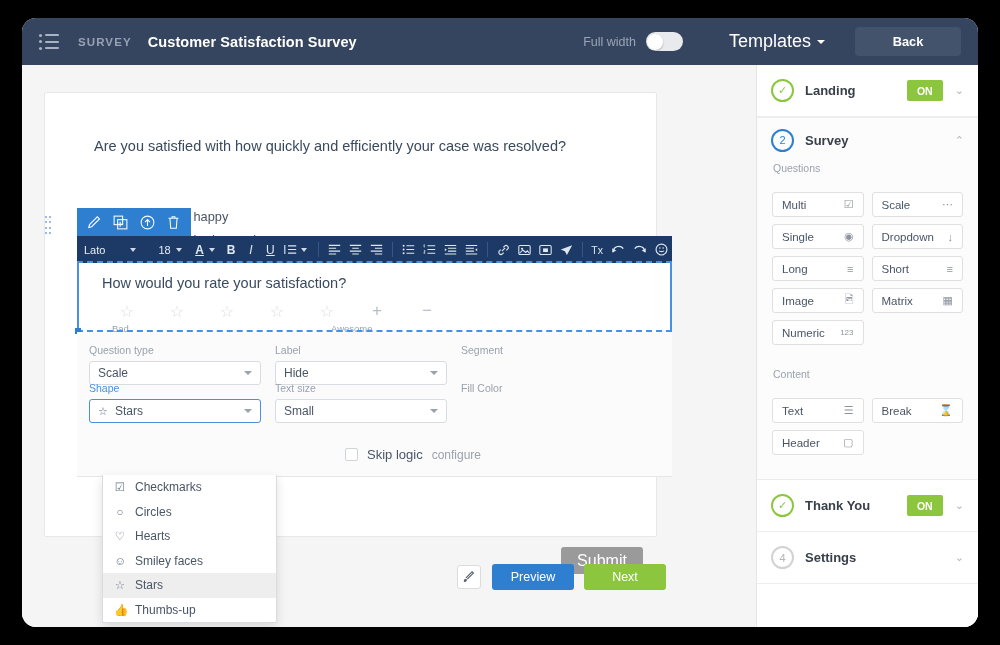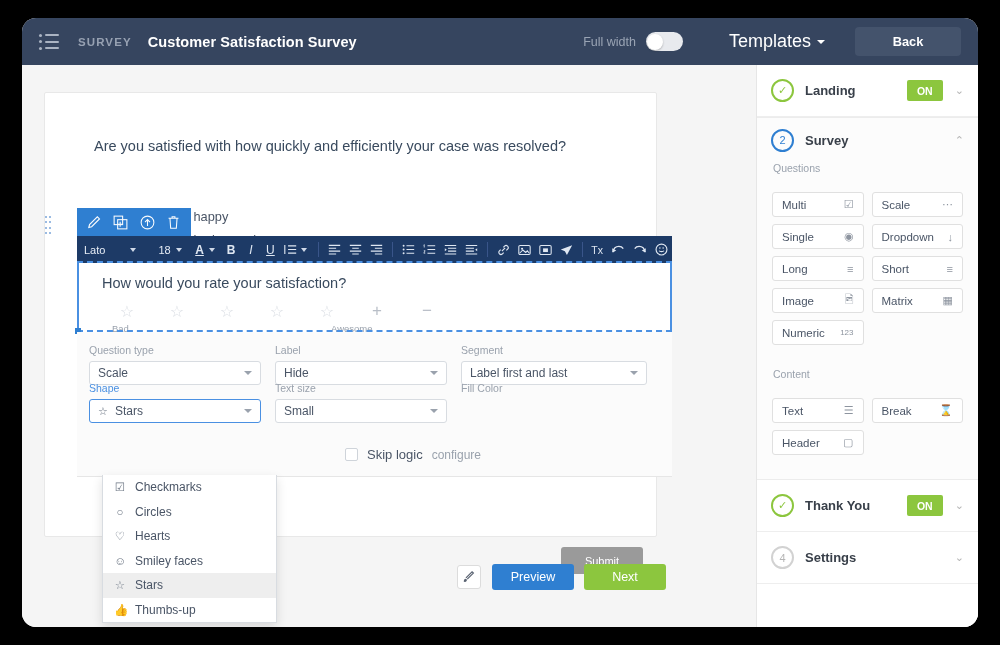--- a/index.html
+++ b/index.html
@@ -91,21 +91,21 @@
     position:absolute; left:49px; top:45px;
     font-size:14.5px; color:#394a5e;
   }
   .opt { position:absolute; left:68px; display:flex; align-items:center; gap:12px; }
   .opt .radio { width:12px; height:12px; border:1px solid #cfd4da; border-radius:50%; }
   .opt .otext { font-size:12.8px; color:#4a5566; }
   .opt1 { top:116px; } .opt2 { top:139px; } .opt3 { top:162px; }
 
   .submit-btn {
     position:absolute; left:516px; top:454px; width:82px; height:27px;
-    background:#9a9a9a; color:#ffffff; font-size:11px;
+    background:#9a9a9a; color:#ffffff; font-size:16px;
     display:flex; align-items:center; justify-content:center; border-radius:3px;
     cursor:pointer;
   }
 
   
   .edit-block { position:absolute; left:33px; top:143px; width:617px; }
   .drag-handle {
     position:absolute; left:-10px; top:8px; width:7px; height:18px;
     display:grid; grid-template-columns:2px 2px; gap:2px; align-content:space-between;
   }
@@ -494,24 +494,20 @@
           <div class="field" style="left:198px; top:12px; width:172px;">
             <div class="field-label">Label</div>
             <div class="select-box">
               <span>Hide</span>
               <span class="scaret"></span>
             </div>
           </div>
 
           <div class="field" style="left:384px; top:12px; width:186px;">
             <div class="field-label">Segment</div>
-            <div class="select-box">
-              <span>Label first and last</span>
-              <span class="scaret"></span>
-            </div>
           </div>
 
           <div class="field" style="left:12px; top:50px; width:172px;">
             <div class="field-label blue">Shape</div>
             <div class="select-box focused">
               <span class="leadicon">☆</span>
               <span>Stars</span>
               <span class="scaret"></span>
             </div>
           </div>

